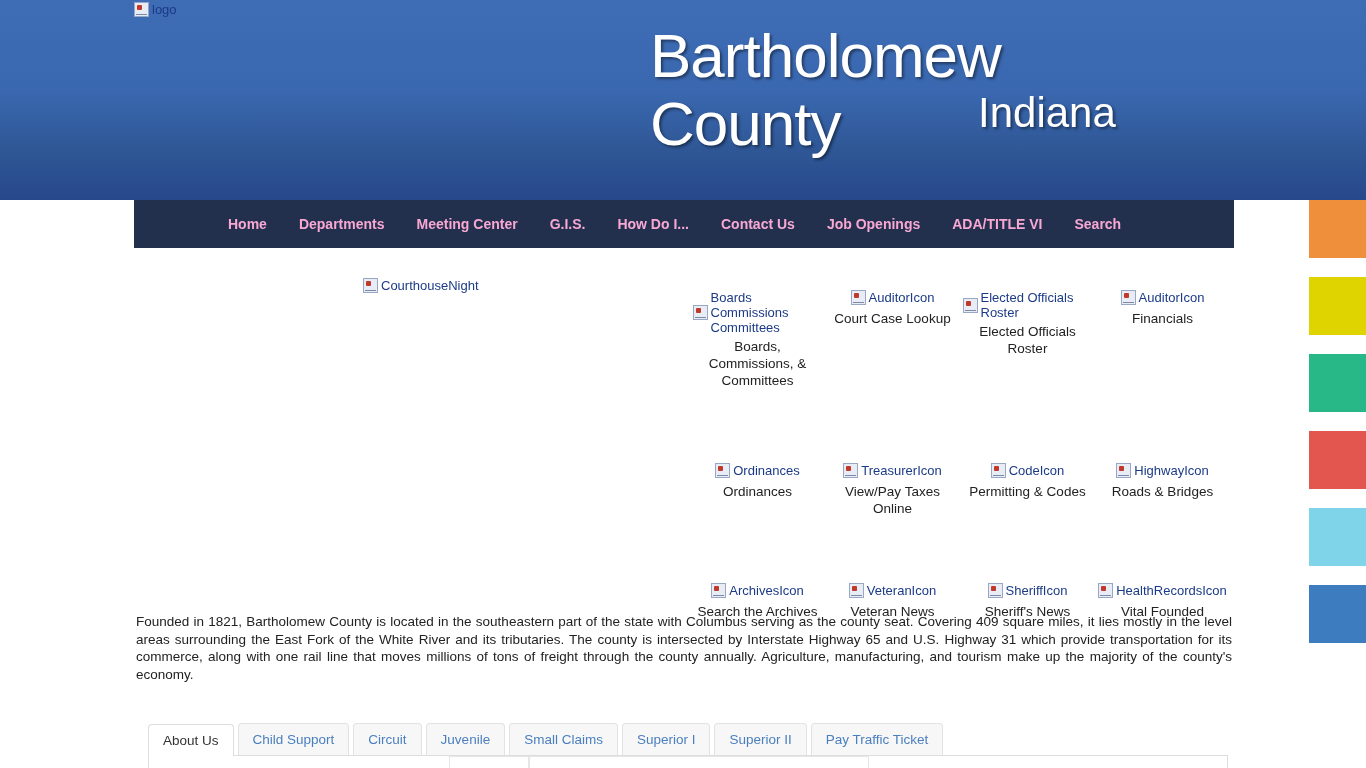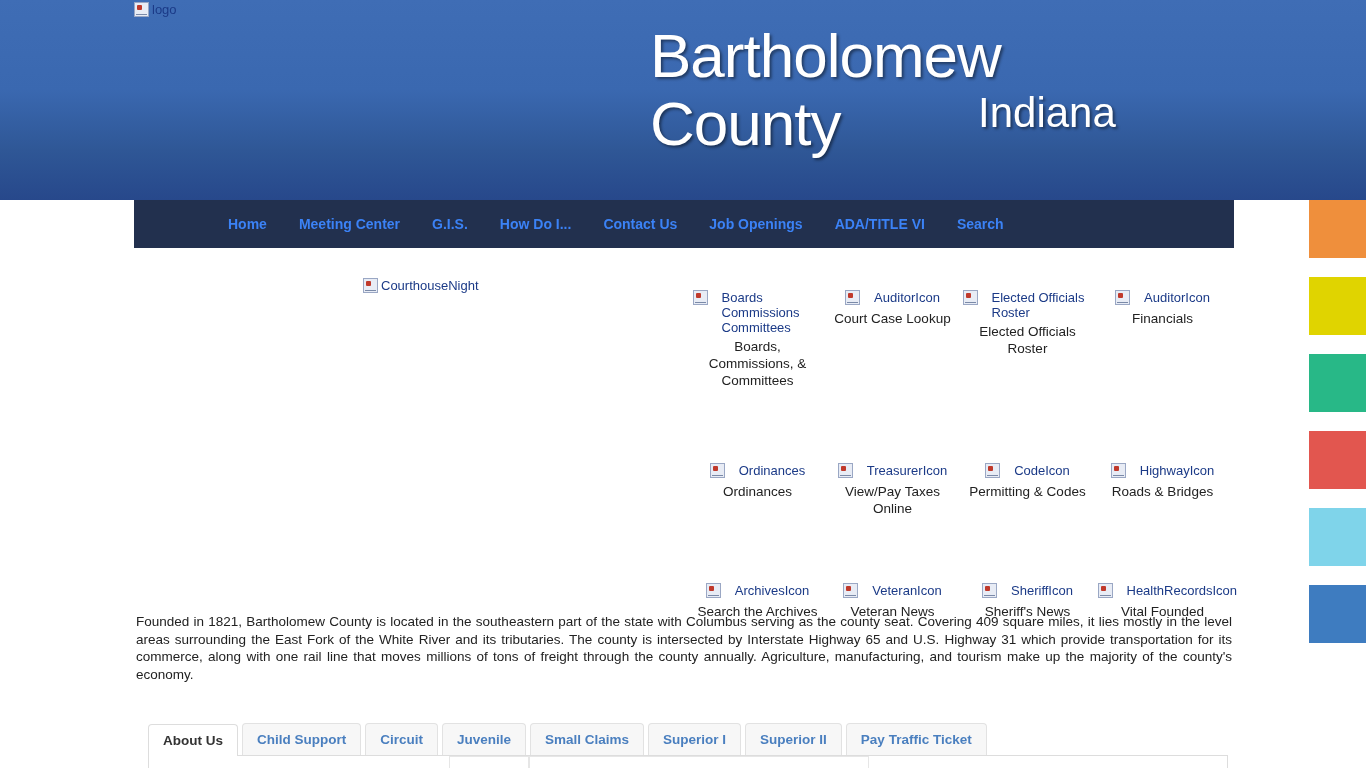--- a/index.html
+++ b/index.html
@@ -85,21 +85,21 @@
   .navbar {
     position: absolute;
     left: 134px; top: 200px;
     width: 1100px; height: 48px;
     background: #22304e;
     display: flex;
     align-items: center;
     padding-left: 78px;
   }
   .nav-item {
-    color: #3b82f6;
+    color: #f9a8d4;
     font-size: 14px;
     font-weight: bold;
     padding: 18px 16px;
     line-height: 48px;
     white-space: nowrap;
     cursor: pointer;
     text-decoration: none;
   }
 
   
@@ -135,22 +135,22 @@
   .icon-cell {
     width: 137px;
     text-align: center;
     font-size: 13.5px;
     color: #222222;
     line-height: 17px;
     cursor: pointer;
   }
   .icon-cell .img-stub {
     display: inline-flex;
-    align-items: flex-start;
-    gap: 14px;
+    align-items: center;
+    gap: 3px;
     color: #1b3a87;
     font-size: 13px;
     line-height: 15px;
     text-align: left;
     margin-bottom: 2px;
     max-width: 130px;
   }
   .icon-cell .caption { display: block; margin-top: 1px; }
   .row1 { margin-bottom: 0; }
   .row-gap-1 { height: 74px; }
@@ -184,21 +184,20 @@
     padding: 0 14px;
     margin-right: 4px;
     font-size: 13.5px;
     color: #4a7fbf;
     background: #f7f7f7;
     border: 1px solid #e2e2e2;
     border-bottom: none;
     border-radius: 4px 4px 0 0;
     cursor: pointer;
     white-space: nowrap;
-    font-weight: bold;
   }
   .tab.active {
     color: #333333;
     background: #ffffff;
     border-color: #dddddd;
     position: relative;
     top: 1px;
   }
   .tabpanel-stub {
     position: absolute;
@@ -251,20 +250,21 @@
     <div class="county-title">
       <span>Bartholomew</span>
       <span class="line2">County</span>
     </div>
     <div class="state-title">Indiana</div>
   </div>
   <div class="header-shadow"></div>
 
   <div class="navbar">
     <a class="nav-item">Home</a>
+    <a class="nav-item">Departments</a>
     <a class="nav-item">Meeting Center</a>
     <a class="nav-item">G.I.S.</a>
     <a class="nav-item">How Do I...</a>
     <a class="nav-item">Contact Us</a>
     <a class="nav-item">Job Openings</a>
     <a class="nav-item">ADA/TITLE VI</a>
     <a class="nav-item">Search</a>
   </div>
 
   <div class="content">

